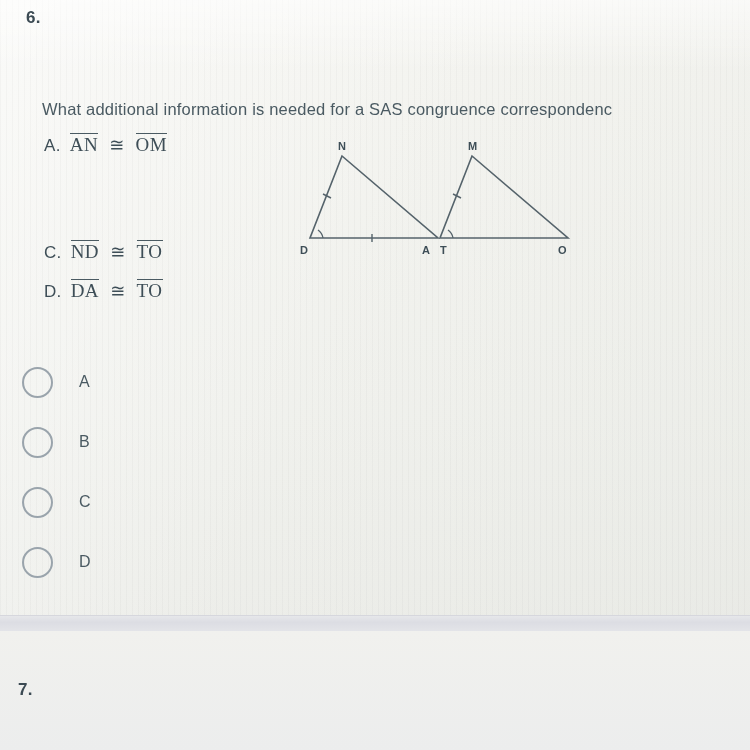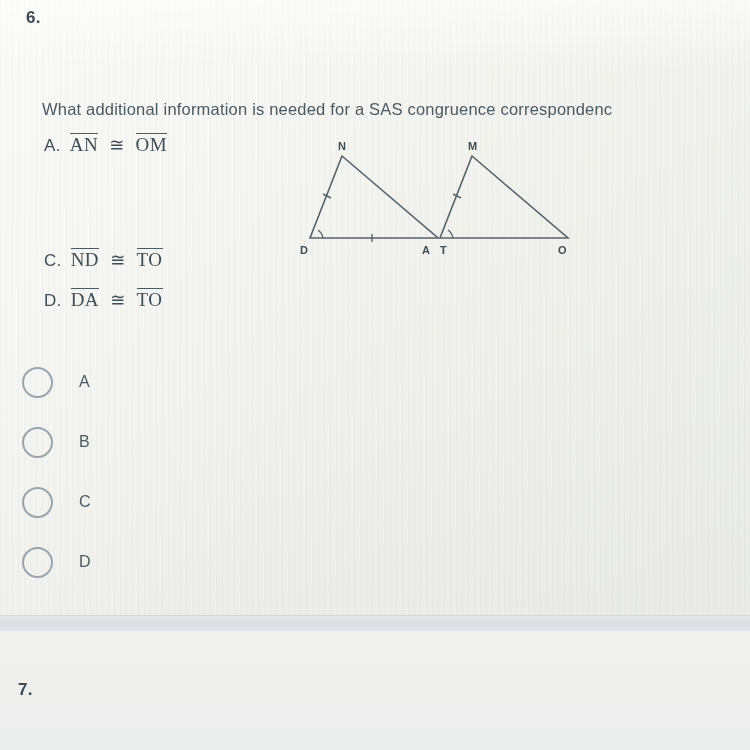--- a/index.html
+++ b/index.html
@@ -82,22 +82,22 @@
     letter-spacing: 0.5px;
   }
   .cong {
     display: inline-block;
     margin: 0 6px;
     font-family: "Liberation Serif", serif;
     font-size: 18px;
   }
   #choiceA { top: 133px; }
   #choiceB { top: 185px; }
-  #choiceC { top: 248px; }
-  #choiceD { top: 288px; }
+  #choiceC { top: 240px; }
+  #choiceD { top: 279px; }
 
   .figure {
     position: absolute;
     left: 290px;
     top: 138px;
     width: 290px;
     height: 125px;
   }
 
   .options {

